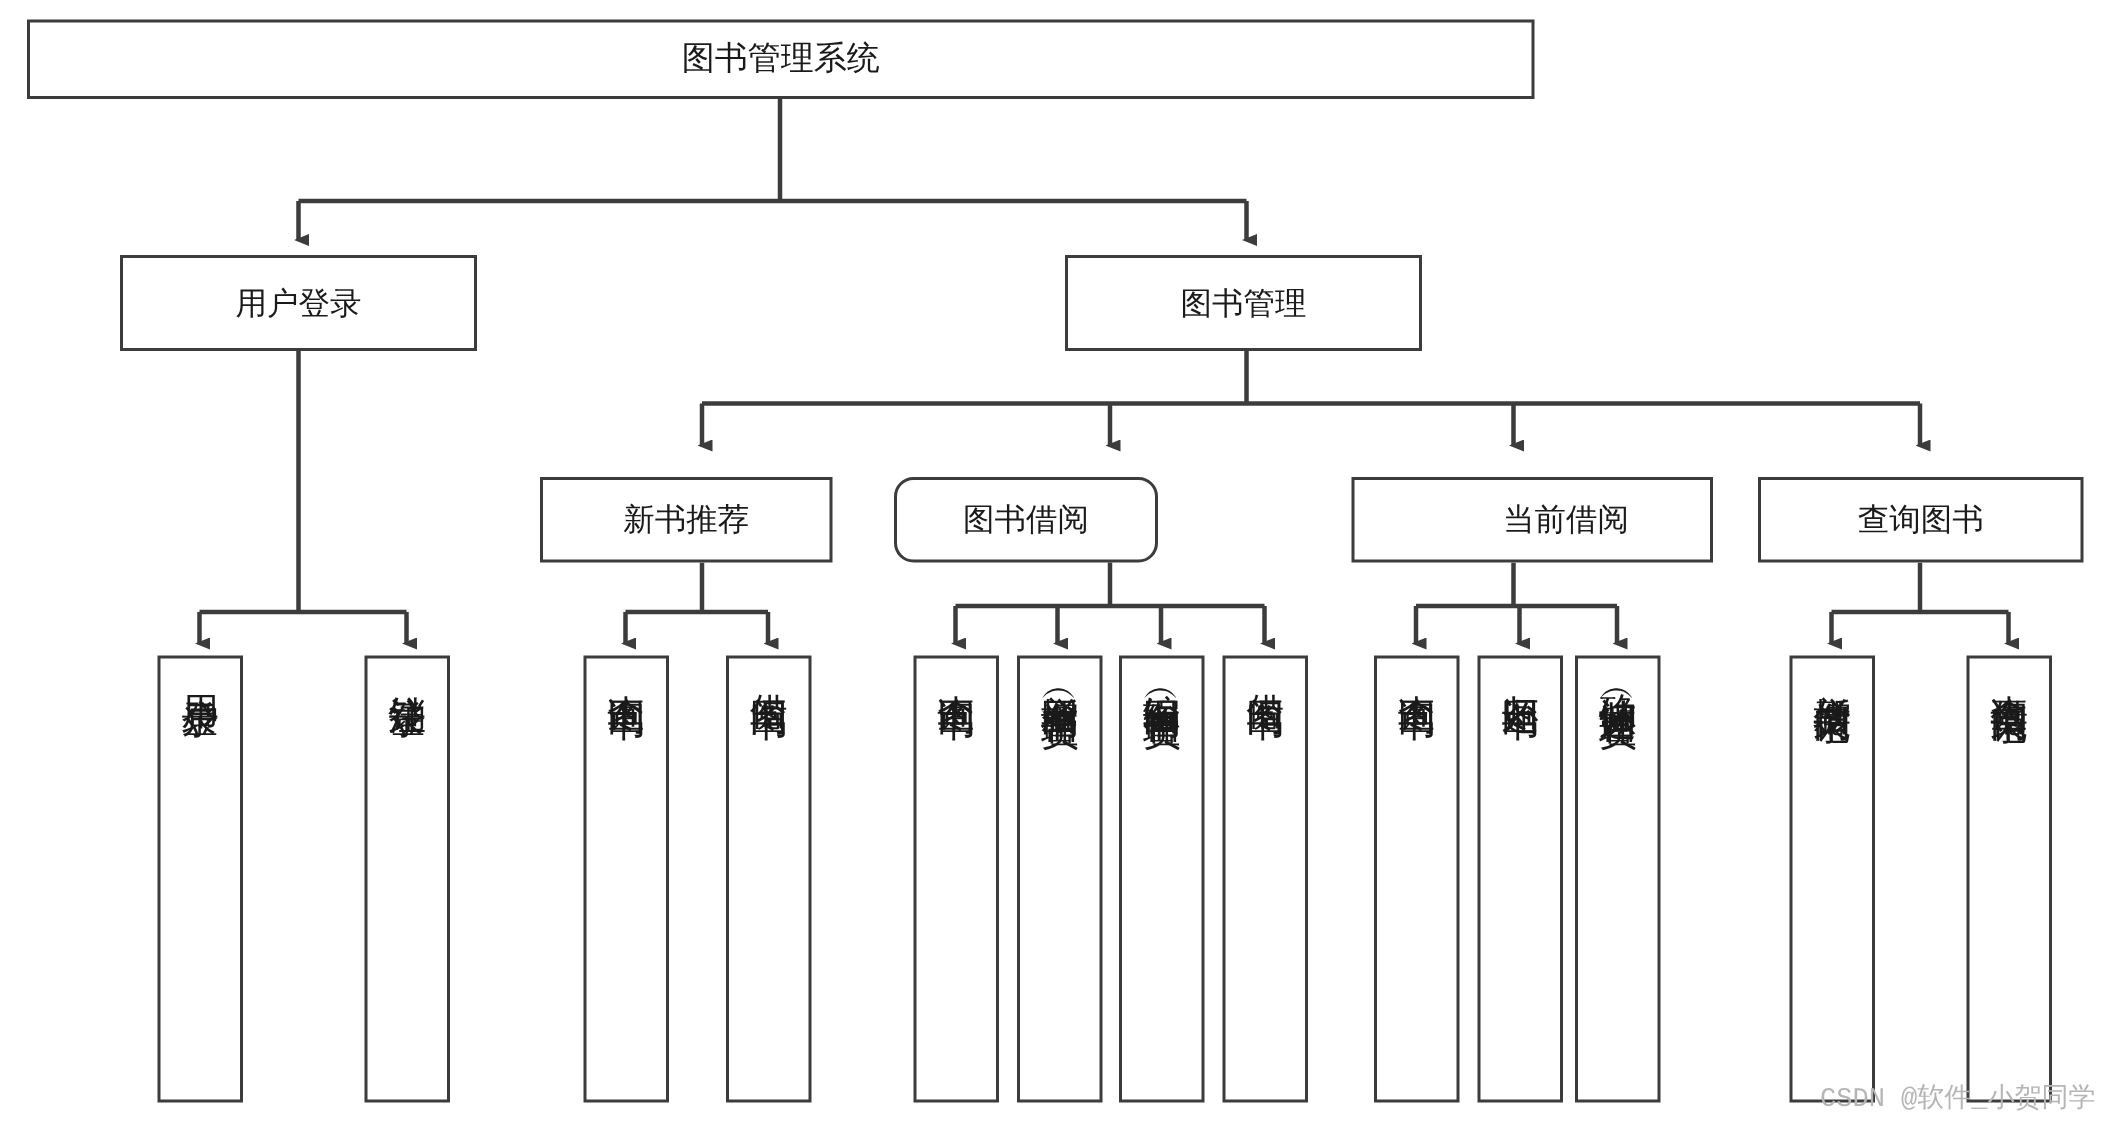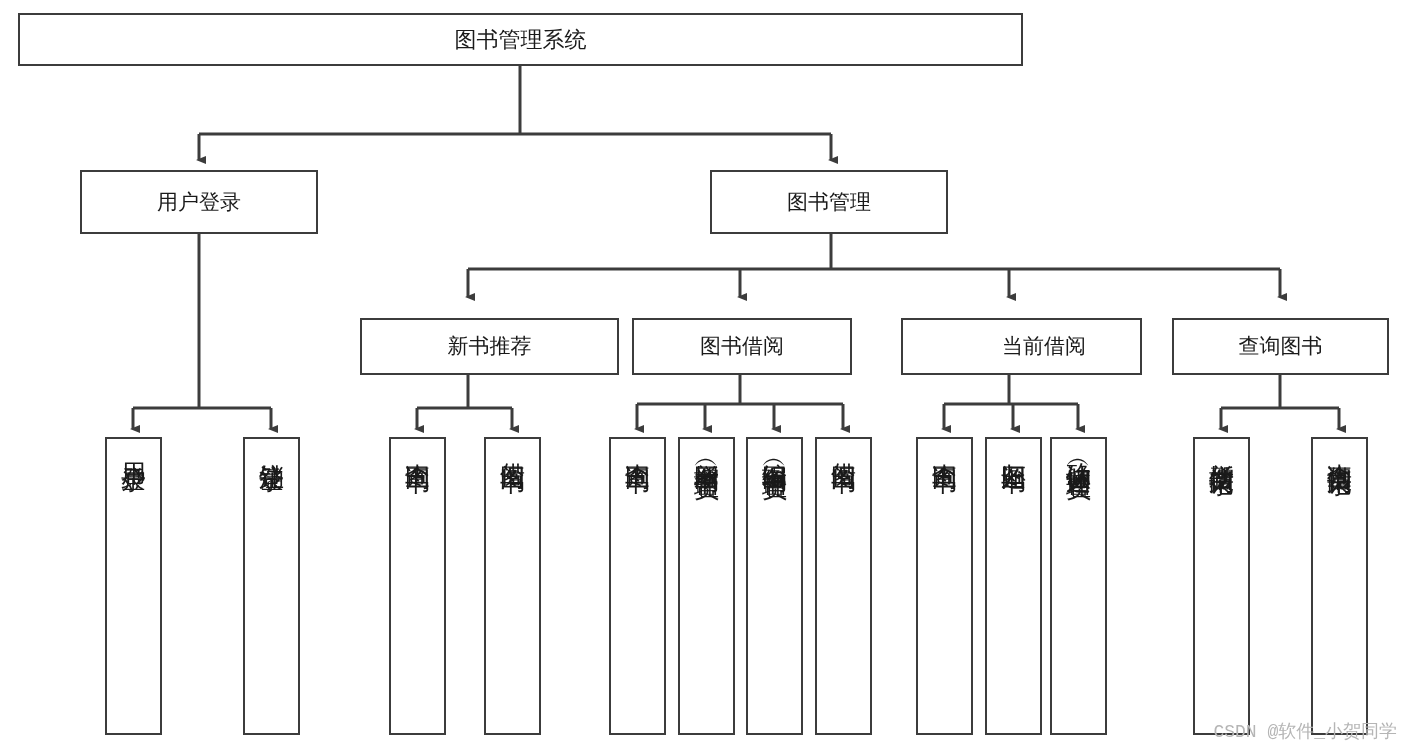--- a/index.html
+++ b/index.html
@@ -126,24 +126,24 @@
     <span class="label">图书管理系统</span>
   </div>
 
   <div class="node node-l2" style="left:80px; top:170px; width:238px; height:64px;">
     <span class="label">用户登录</span>
   </div>
   <div class="node node-l2" style="left:710px; top:170px; width:238px; height:64px;">
     <span class="label">图书管理</span>
   </div>
 
-  <div class="node node-l3" style="left:360px; top:318px; width:259px; height:57px;">
+  <div class="node node-l3" style="left:360px; top:318px; width:195px; height:57px;">
     <span class="label">新书推荐</span>
   </div>
-  <div class="node node-l3" style="left:632px; top:318px; width:220px; height:57px;">
+  <div class="node node-l3" style="left:596px; top:318px; width:176px; height:57px;border-radius:13px;">
     <span class="label">图书借阅</span>
   </div>
   <div class="node node-l3" style="left:901px; top:318px; width:241px; height:57px;padding-left:45px;">
     <span class="label">当前借阅</span>
   </div>
   <div class="node node-l3" style="left:1172px; top:318px; width:217px; height:57px;">
     <span class="label">查询图书</span>
   </div>
 
   <div class="node node-leaf" style="left:105px; top:437px; width:57px; height:298px;">

